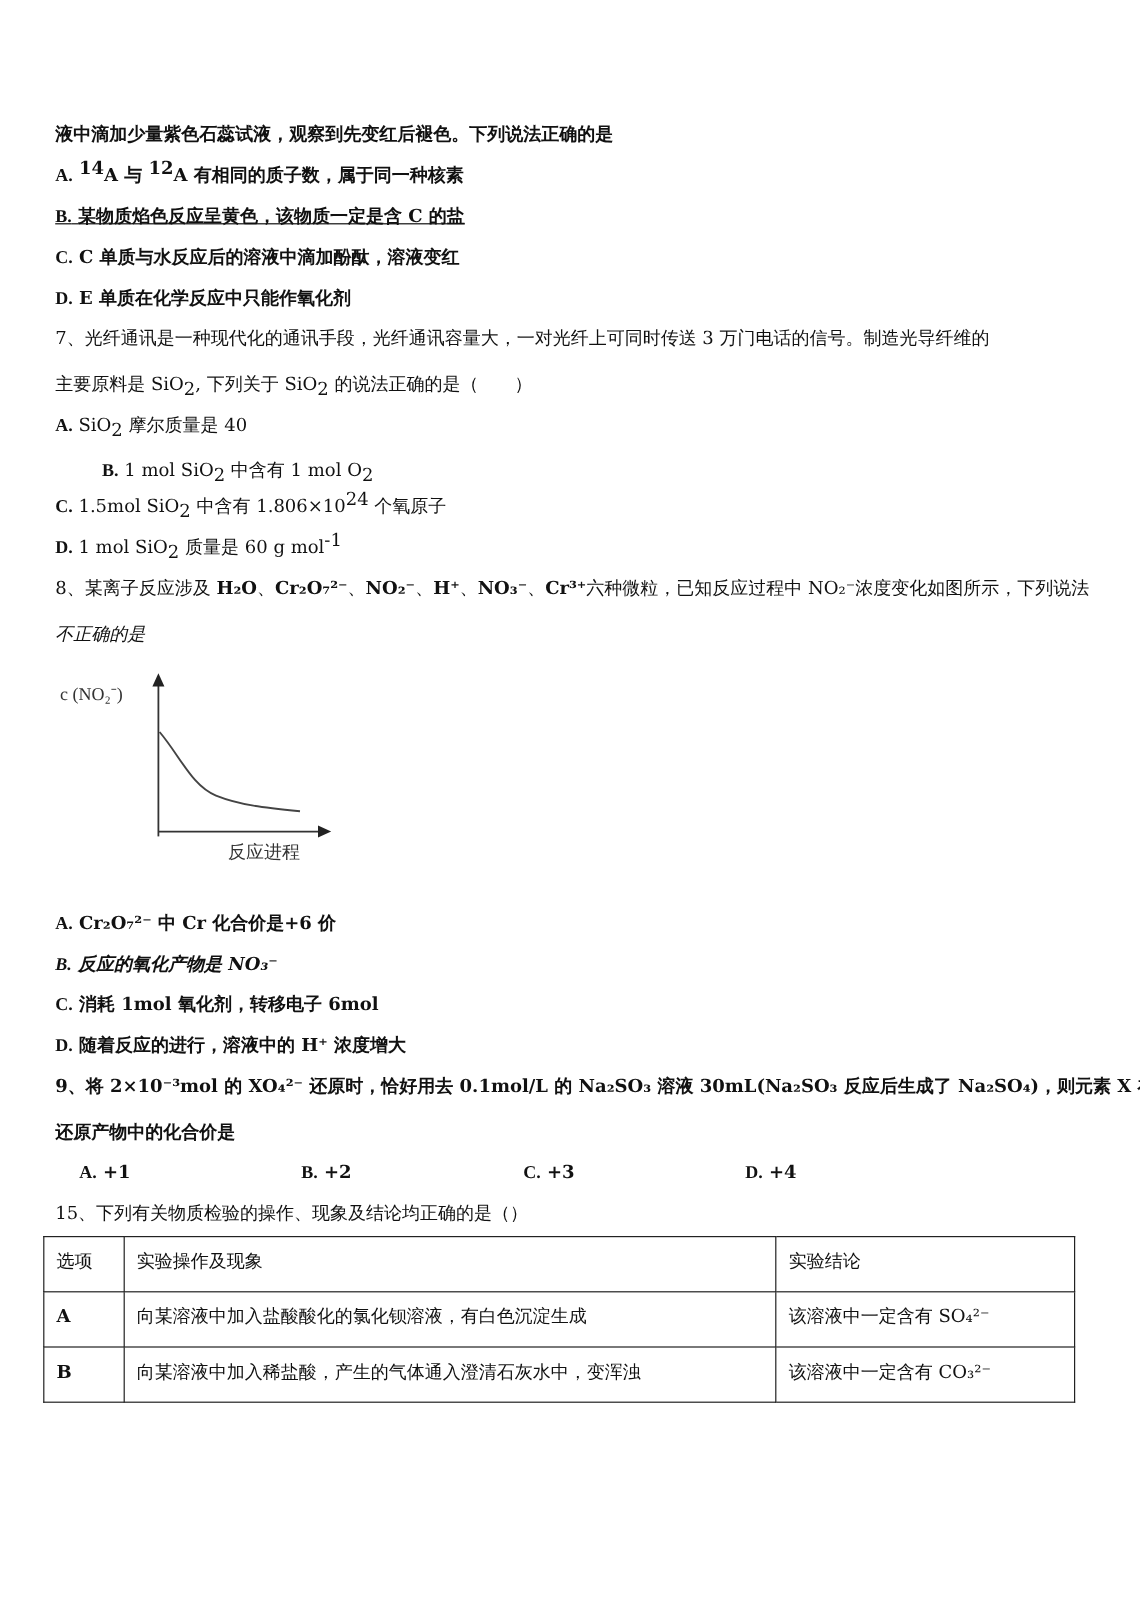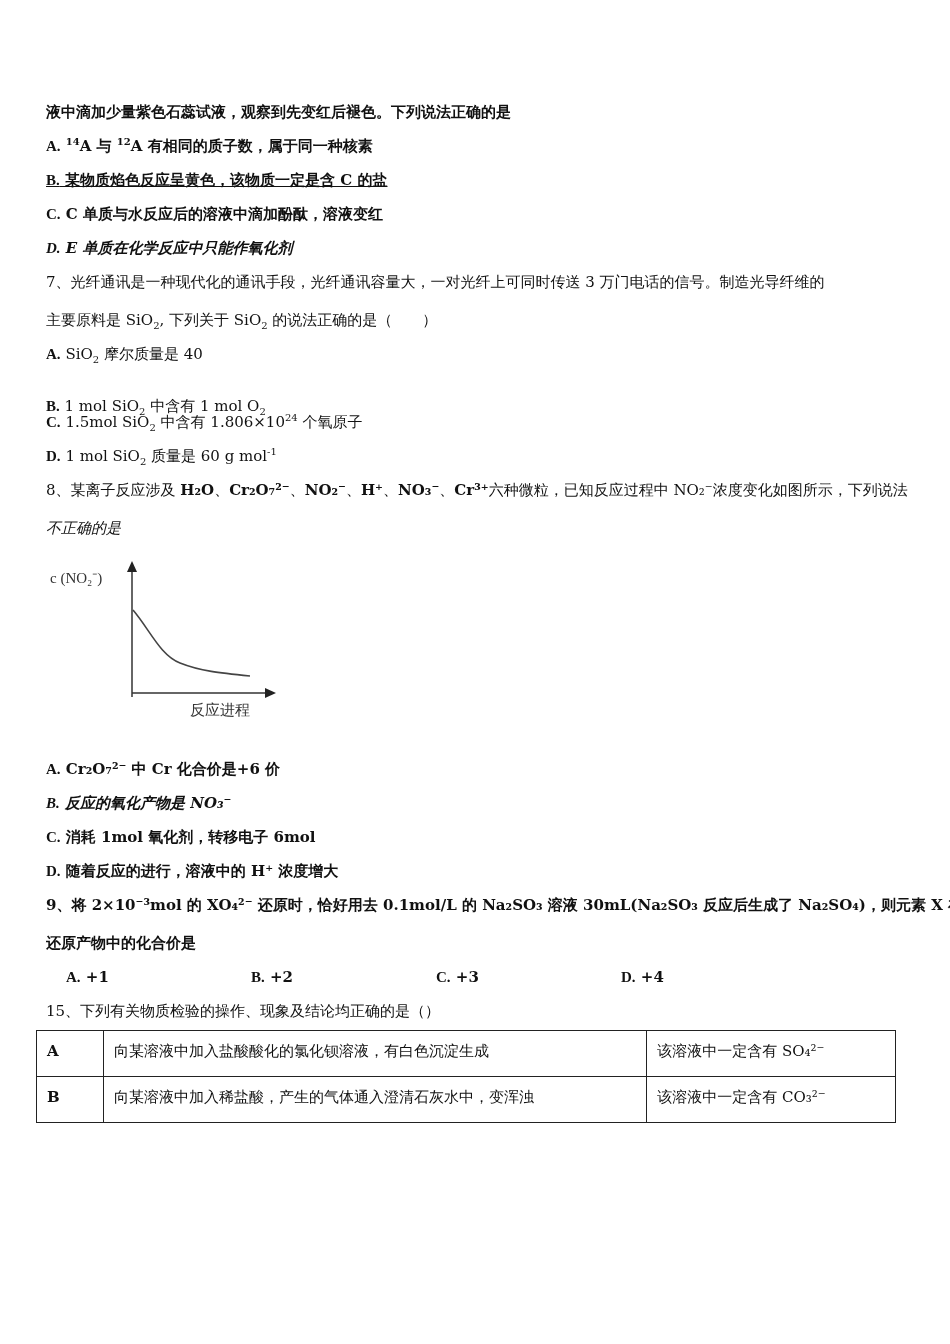--- a/index.html
+++ b/index.html
@@ -7,21 +7,21 @@
     width: 950px; height: 1344px; position: relative; overflow: hidden;
     font-family: "DejaVu Serif", "Liberation Serif", serif;
     color: #111;
   }
   .line {
     position: absolute; left: 46px; font-size: 15px; line-height: 20px;
     white-space: nowrap;
   }
   .bold { font-weight: bold; }
   .opt-letter { font-weight: bold; font-family: "Liberation Serif", serif; }
-  sup, sub { font-size: 10px; line-height: 0; }
+  sup, sub { font-size: 15px; line-height: 0; }
   .opts-row span.opt { display: inline-block; width: 165px; margin-left: 20px; }
 
   .graph { position: absolute; left: 40px; top: 555px; width: 240px; height: 170px; }
 
   table.exp {
     position: absolute; left: 36px; top: 1030px; width: 860px;
     border-collapse: collapse; font-size: 15px;
   }
   table.exp td {
     border: 1.5px solid #222; padding: 0 10px; height: 46px; vertical-align: top;
@@ -41,34 +41,34 @@
   <sup>14</sup><span>A 与 </span><sup>12</sup><span>A 有相同的质子数，属于同一种核素</span>
 </div>
 <div class="line bold" style="top:170px;text-decoration:underline;">
   <span class="opt-letter">B.</span>
   <span>某物质焰色反应呈黄色，该物质一定是含 C 的盐</span>
 </div>
 <div class="line bold" style="top:204px;text-align:center;">
   <span class="opt-letter">C.</span>
   <span>C 单质与水反应后的溶液中滴加酚酞，溶液变红</span>
 </div>
-<div class="line bold" style="top:238px;font-style:italic;">
+<div class="line bold" style="top:238px;">
   <span class="opt-letter">D.</span>
   <span>E 单质在化学反应中只能作氧化剂</span>
 </div>
 
 <div class="line" style="top:272px;">7、光纤通讯是一种现代化的通讯手段，光纤通讯容量大，一对光纤上可同时传送 3 万门电话的信号。制造光导纤维的</div>
 <div class="line" style="top:310px;">
   <span>主要原料是 SiO</span><sub>2</sub><span>, 下列关于 SiO</span><sub>2</sub><span> 的说法正确的是（　　）</span>
 </div>
 <div class="line" style="top:344px;">
   <span class="opt-letter">A.</span>
   <span>SiO</span><sub>2</sub><span> 摩尔质量是 40</span>
 </div>
-<div class="line" style="top:396px;">
+<div class="line" style="top:382px;margin-left:39px;">
   <span class="opt-letter">B.</span>
   <span>1 mol SiO</span><sub>2</sub><span> 中含有 1 mol O</span><sub>2</sub>
 </div>
 <div class="line" style="top:412px;">
   <span class="opt-letter">C.</span>
   <span>1.5mol SiO</span><sub>2</sub><span> 中含有 1.806×10</span><sup>24</sup><span> 个氧原子</span>
 </div>
 <div class="line" style="top:446px;">
   <span class="opt-letter">D.</span>
   <span>1 mol SiO</span><sub>2</sub><span> 质量是 60 g mol</span><sup>-1</sup>
@@ -111,20 +111,25 @@
 <div class="line bold" style="top:895px;">9、将 2×10⁻³mol 的 XO₄²⁻ 还原时，恰好用去 0.1mol/L 的 Na₂SO₃ 溶液 30mL(Na₂SO₃ 反应后生成了 Na₂SO₄)，则元素 X 在</div>
 <div class="line bold" style="top:933px;">还原产物中的化合价是</div>
 <div class="line bold opts-row" style="top:967px;">
   <span class="opt"><span class="opt-letter">A.</span>&nbsp;<span>+1</span></span><span class="opt"><span class="opt-letter">B.</span>&nbsp;<span>+2</span></span><span class="opt"><span class="opt-letter">C.</span>&nbsp;<span>+3</span></span><span class="opt"><span class="opt-letter">D.</span>&nbsp;<span>+4</span></span>
 </div>
 
 <div class="line" style="top:1001px;">15、下列有关物质检验的操作、现象及结论均正确的是（）</div>
 
 <table class="exp">
   <tbody>
+      <tr>
+    <td class="c1">选项</td>
+    <td class="c2">实验操作及现象</td>
+    <td class="c3">实验结论</td>
+  </tr>
   <tr>
     <td class="c1 bold">A</td>
     <td class="c2">向某溶液中加入盐酸酸化的氯化钡溶液，有白色沉淀生成</td>
     <td class="c3">该溶液中一定含有 SO₄²⁻</td>
   </tr>
   <tr>
     <td class="c1 bold">B</td>
     <td class="c2">向某溶液中加入稀盐酸，产生的气体通入澄清石灰水中，变浑浊</td>
     <td class="c3">该溶液中一定含有 CO₃²⁻</td>
   </tr>

